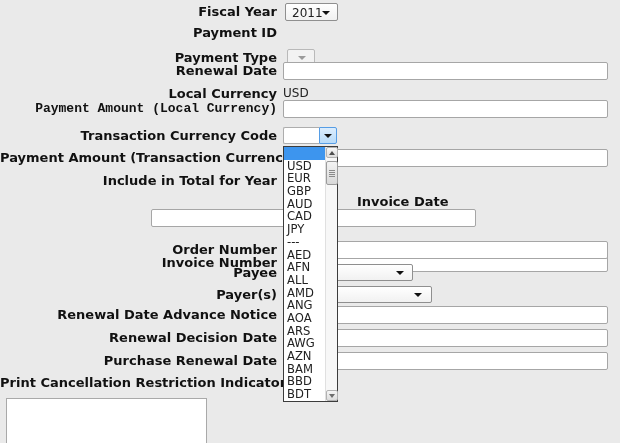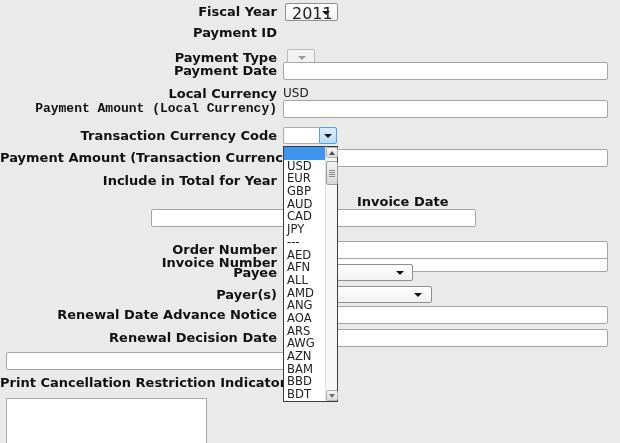--- a/index.html
+++ b/index.html
@@ -20,22 +20,22 @@
   .ti{
     box-sizing:border-box;width:325px;height:18px;
     border:1px solid #a6a6a6;border-radius:2px;background:#fff;
     padding:0 3px;font-size:12px;font-family:inherit;color:#222;outline:none;
   }
   
   .sel{
     box-sizing:border-box;height:18px;
     border:1px solid #8f8f8f;border-radius:2px;
     background:linear-gradient(#ffffff,#f1f1f1);
-    display:flex;align-items:flex-start;position:relative;
-    font-size:16px;color:#222;
+    display:flex;align-items:flex-end;position:relative;
+    font-size:12px;color:#222;
   }
   .arrow-dn{
     width:0;height:0;border-left:4px solid transparent;border-right:4px solid transparent;
     border-top:4px solid #111;position:absolute;top:7px;
   }
   .sel-fiscal{width:53px;padding-left:6px;}
   .sel-fiscal .arrow-dn{right:7px;}
   .sel-ptype{width:28px;height:17px;background:#f2f2f2;border-color:#b9b9b9;}
   .sel-ptype .arrow-dn{left:10px;top:6px;border-top-color:#9a9a9a;}
   .sel-payee{width:130px;height:17px;}
@@ -143,21 +143,21 @@
 <div class="row r3">
   <div class="lbl">Payment Type</div>
   <div class="fld">
     <div class="sel sel-ptype">
       <span class="arrow-dn"></span>
     </div>
   </div>
 </div>
 
 <div class="row r4">
-  <div class="lbl">Payment Date</div>
+  <div class="lbl">Renewal Date</div>
   <div class="fld">
     <input class="ti" type="text" value="" style="">
   </div>
 </div>
 
 <div class="row r5">
   <div class="lbl">Local Currency</div>
   <div class="fld">
     <span class="static-val">USD</span>
   </div>
@@ -242,20 +242,21 @@
 </div>
 
 <div class="row r16">
   <div class="lbl">Renewal Decision Date</div>
   <div class="fld">
     <input class="ti" type="text" value="" style="">
   </div>
 </div>
 
 <div class="row r17">
+  <div class="lbl">Purchase Renewal Date</div>
   <div class="fld">
     <input class="ti" type="text" value="" style="">
   </div>
 </div>
 
 <div class="row r18">
   <div class="lbl">Print Cancellation Restriction Indicator</div>
 </div>
 
 <div class="row r19">

